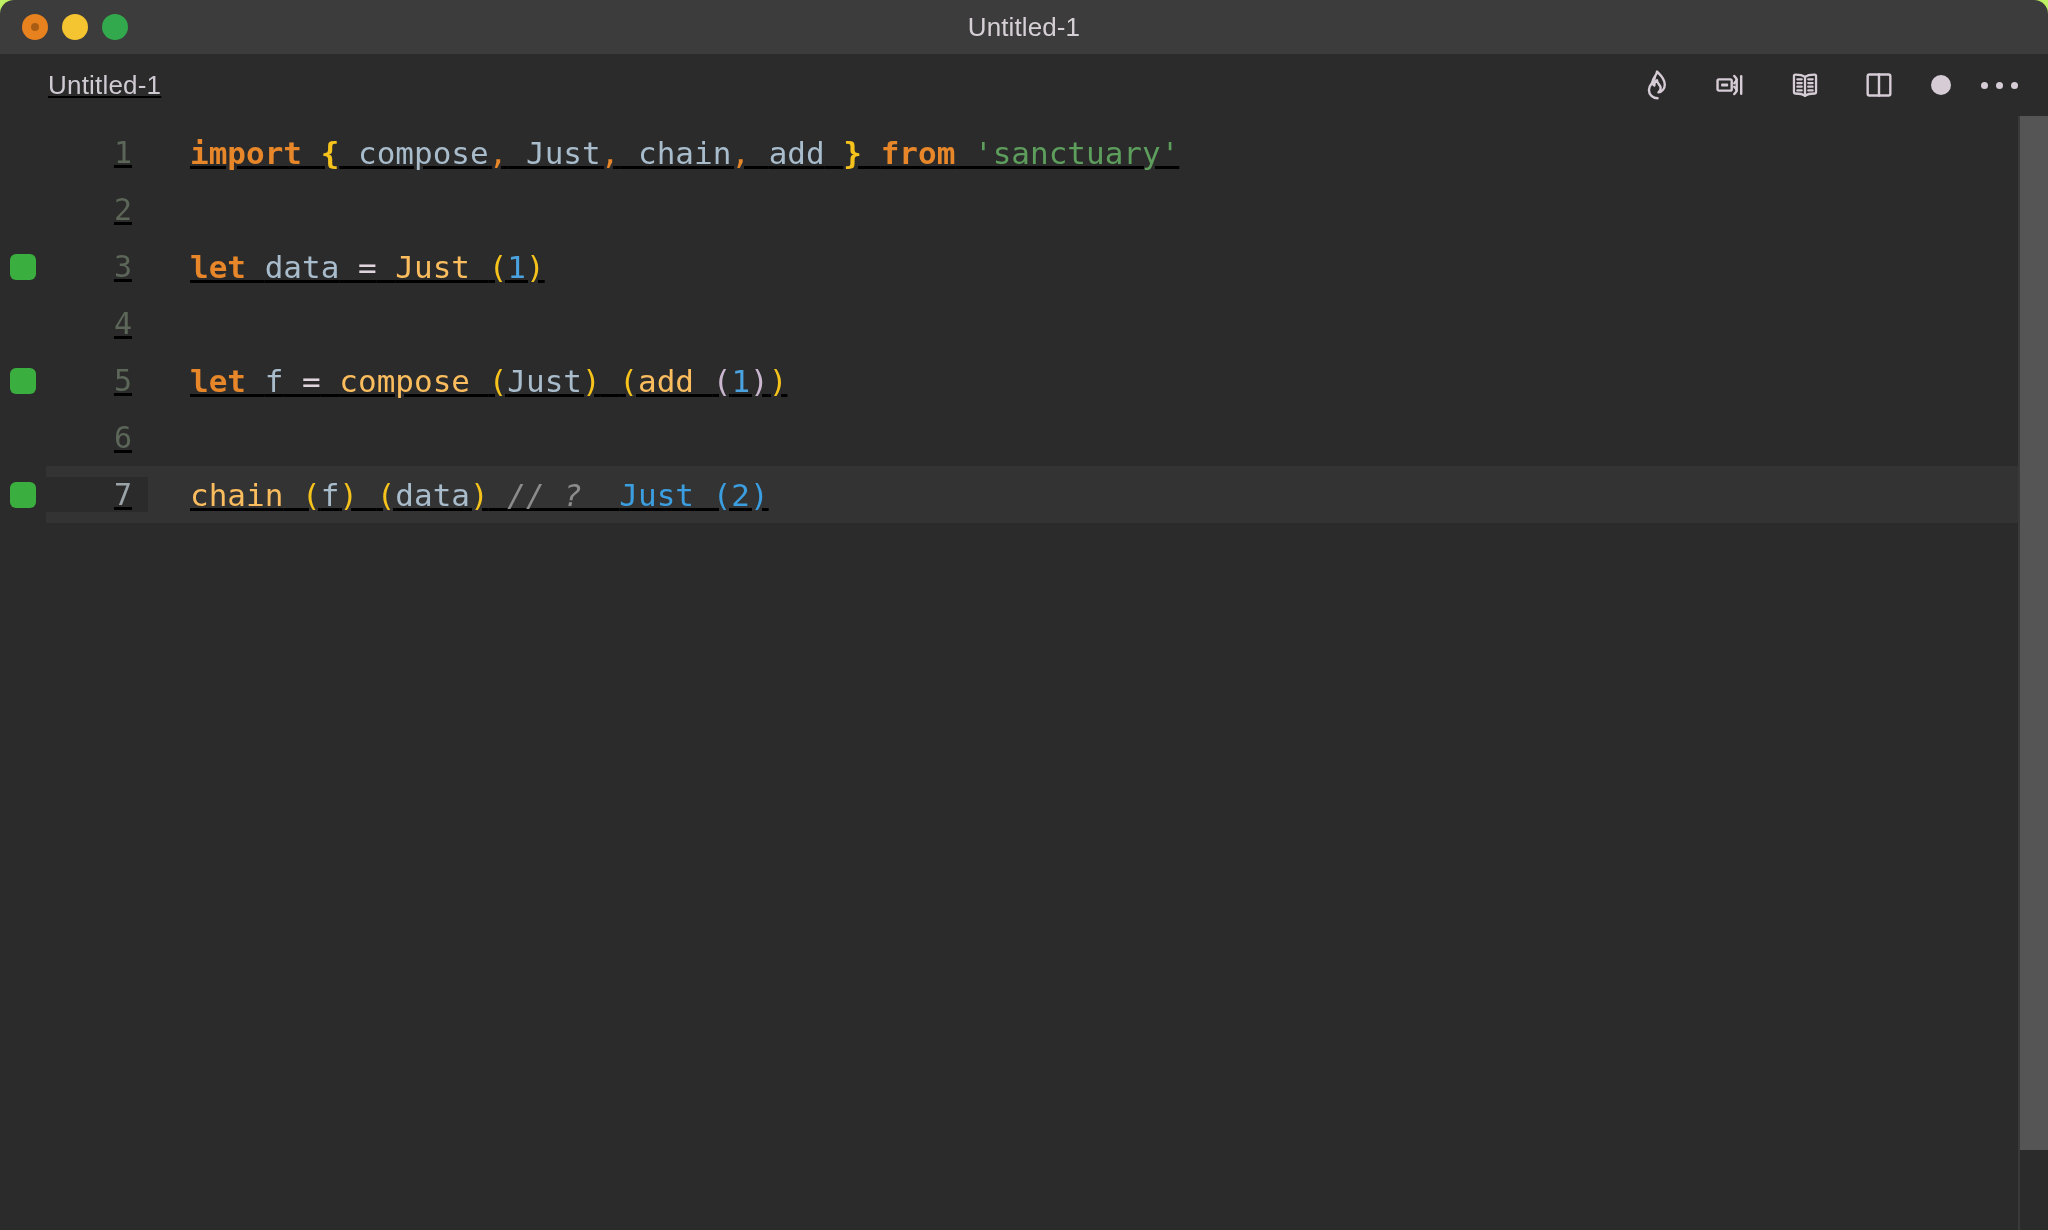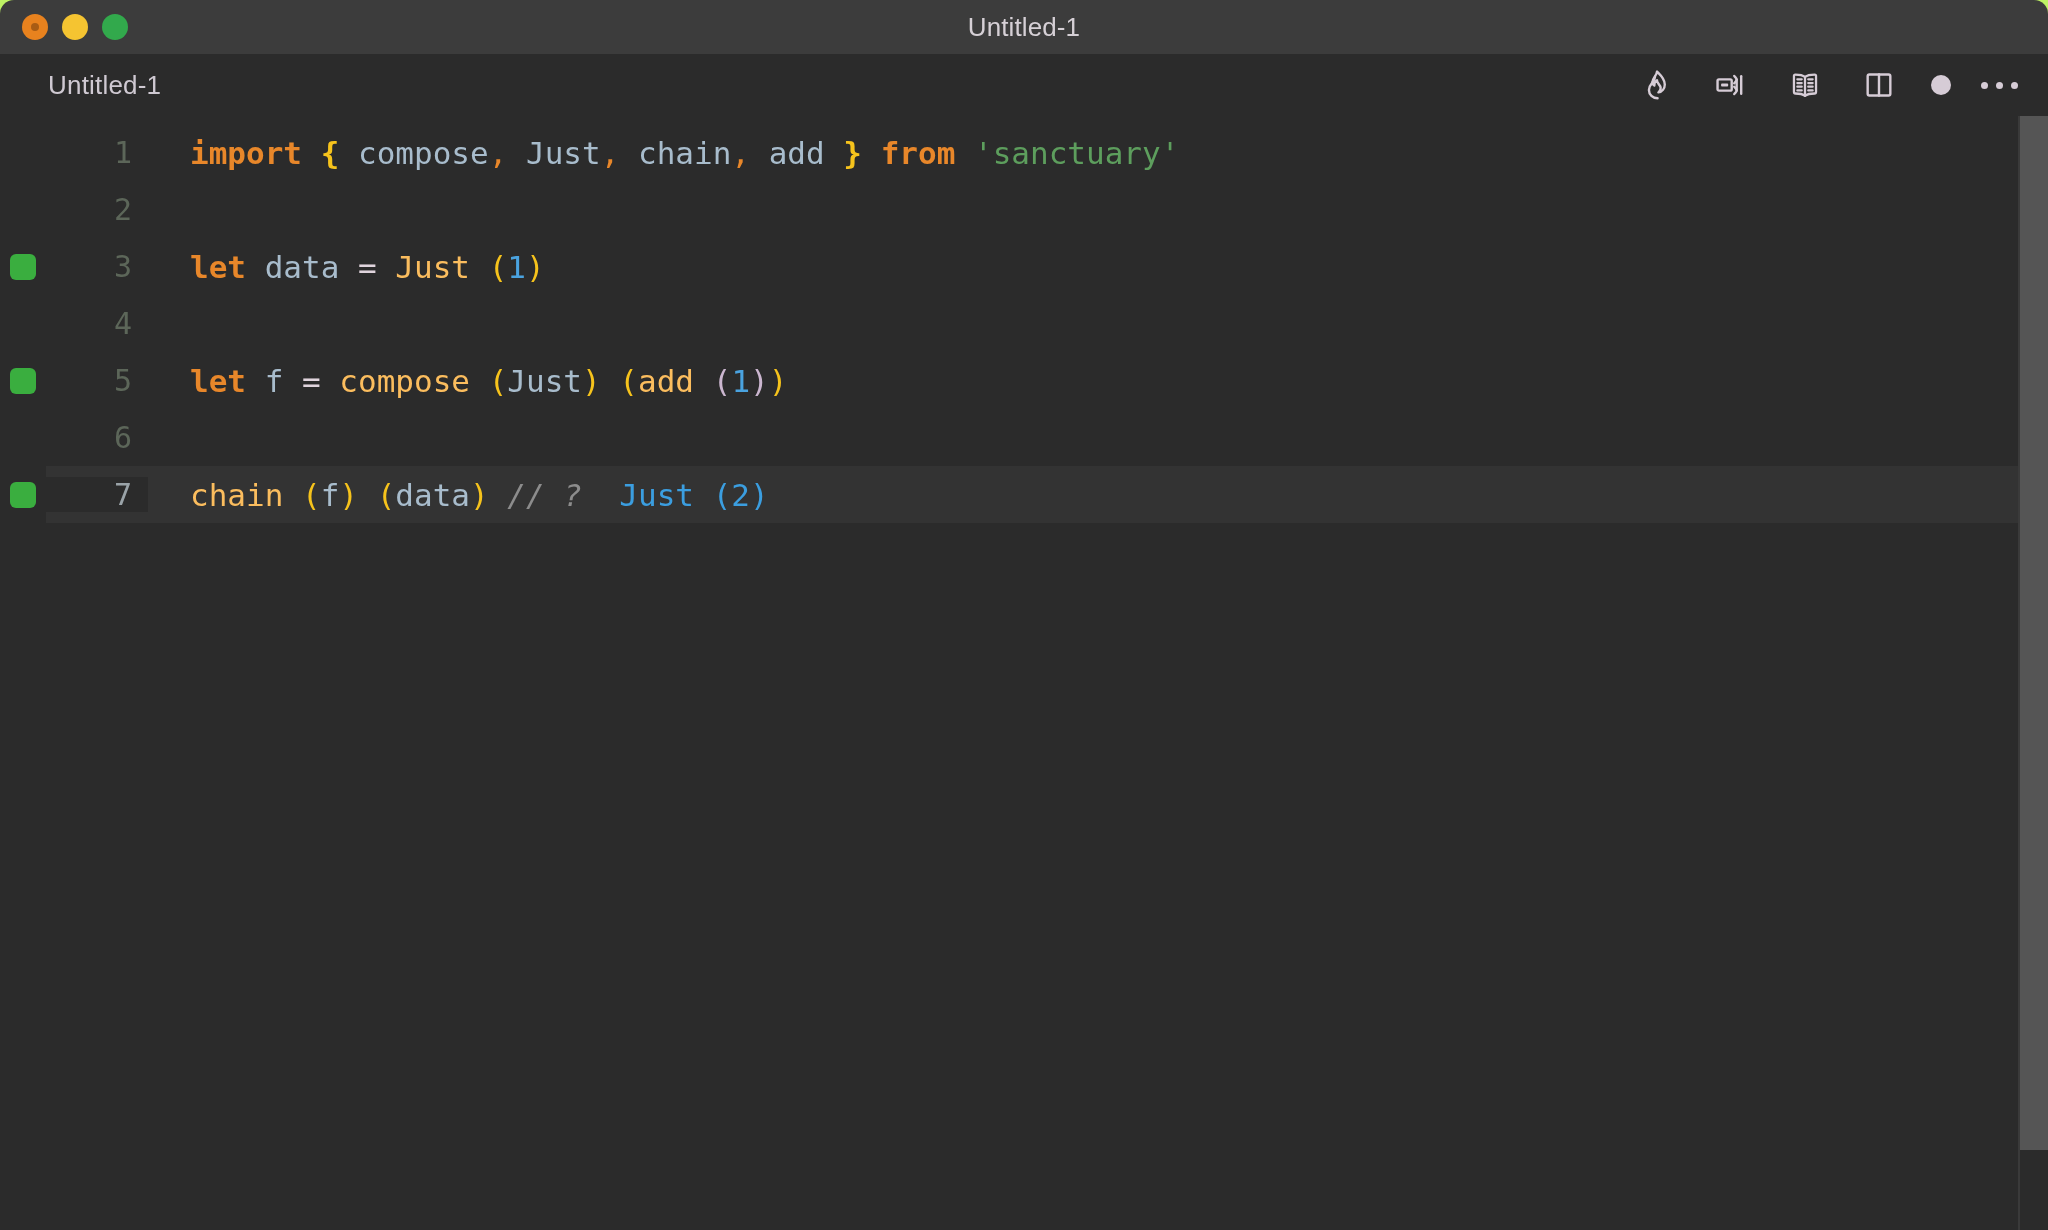--- a/index.html
+++ b/index.html
@@ -17,20 +17,21 @@
   }
 
   .window {
     position: relative;
     width: 2048px;
     height: 1230px;
     background: #bef264;
     display: flex;
     flex-direction: column;
     overflow: hidden;
+    text-decoration: underline;
   }
 
   
   .titlebar {
     position: relative;
     height: 54px;
     flex: 0 0 54px;
     background: #3c3c3c;
     border-top-left-radius: 14px;
     border-top-right-radius: 14px;

